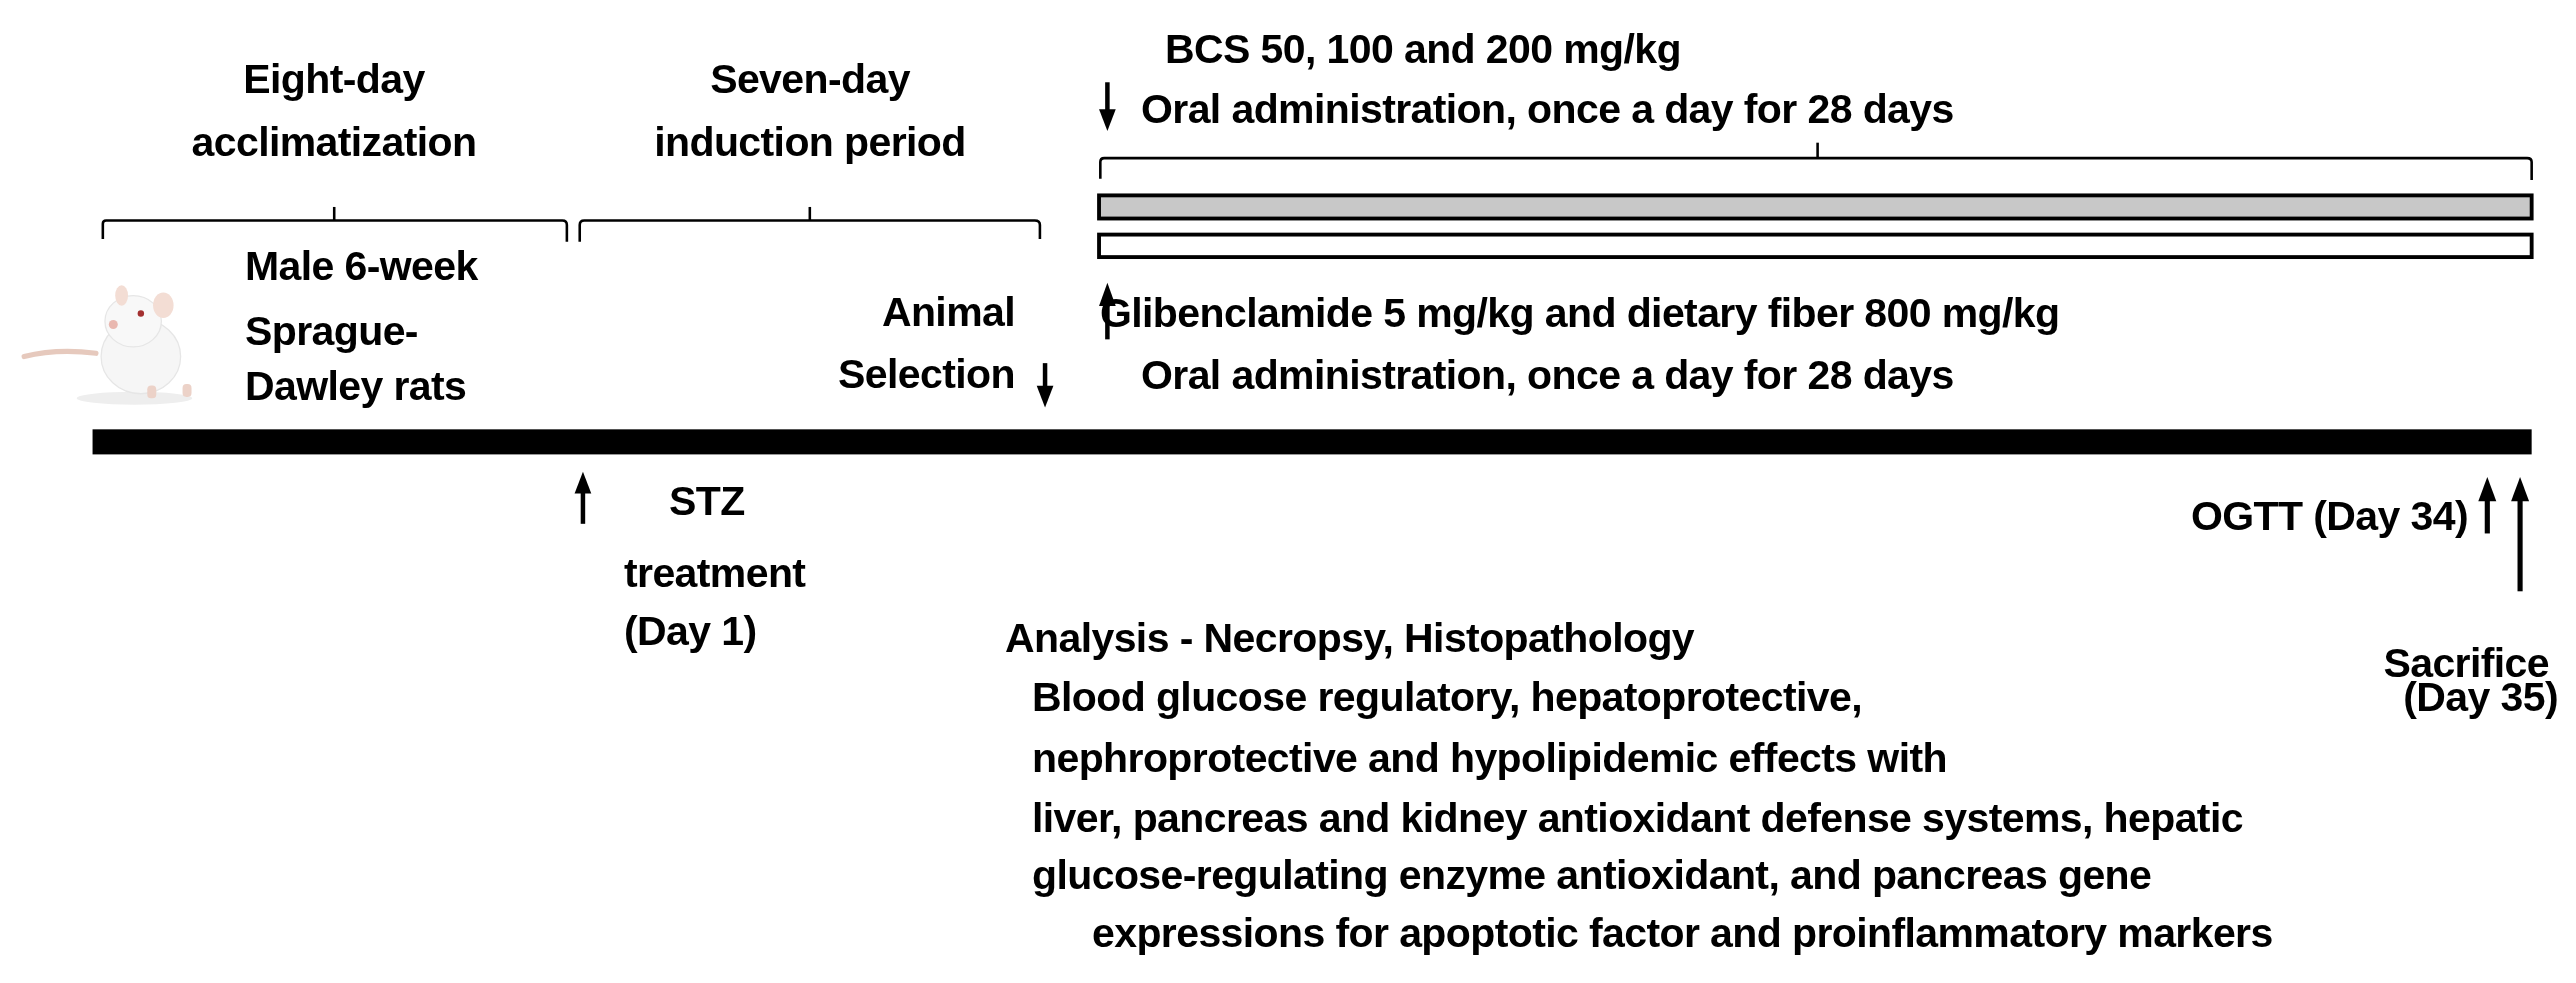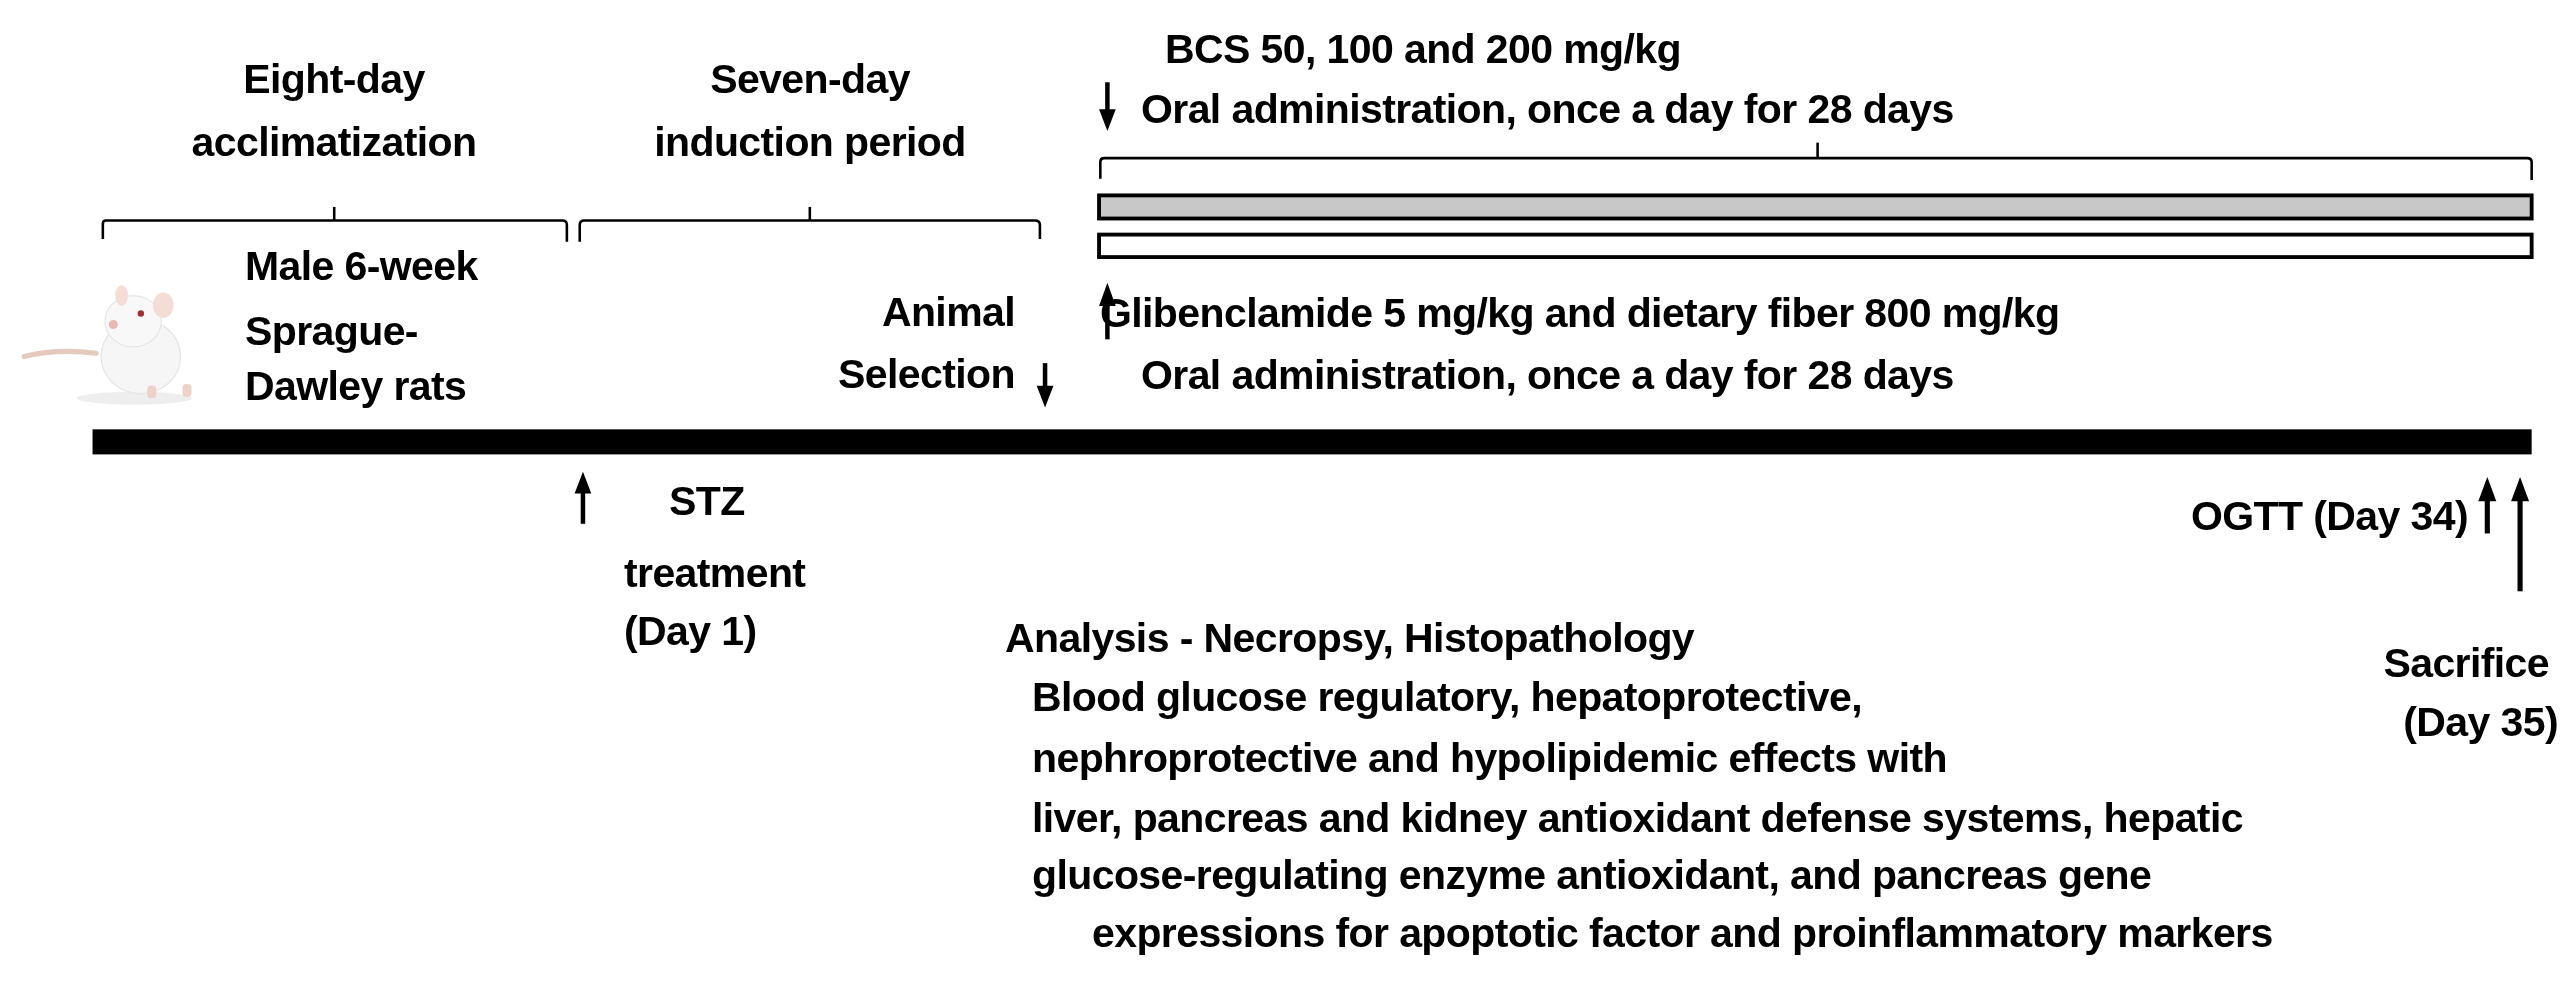--- a/index.html
+++ b/index.html
@@ -86,21 +86,21 @@
 <div class="t" style="left:1100px;top:293px;">Glibenclamide 5 mg/kg and dietary fiber 800 mg/kg</div>
 <div class="t" style="left:1141px;top:355px;">Oral administration, once a day for 28 days</div>
 
 <div class="t" style="left:624px;top:481px;margin-left:45px;">STZ</div>
 <div class="t" style="left:624px;top:553px;">treatment</div>
 <div class="t" style="left:624px;top:611px;">(Day 1)</div>
 
 <div class="t r" style="left:2468px;top:496px;">OGTT (Day 34)</div>
 
 <div class="t r" style="left:2549px;top:618px;margin-top:25px;">Sacrifice</div>
-<div class="t r" style="left:2558px;top:677px;margin-top:25px;">(Day 35)</div>
+<div class="t r" style="left:2558px;top:677px;">(Day 35)</div>
 
 <div class="t" style="left:1005px;top:618px;">Analysis - Necropsy, Histopathology</div>
 <div class="t" style="left:1032px;top:677px;">Blood glucose regulatory, hepatoprotective,</div>
 <div class="t" style="left:1032px;top:738px;">nephroprotective and hypolipidemic effects with</div>
 <div class="t" style="left:1032px;top:798px;">liver, pancreas and kidney antioxidant defense systems, hepatic</div>
 <div class="t" style="left:1032px;top:855px;">glucose-regulating enzyme antioxidant, and pancreas gene</div>
 <div class="t" style="left:1092px;top:913px;">expressions for apoptotic factor and proinflammatory markers</div>
 
 
 </body></html>

